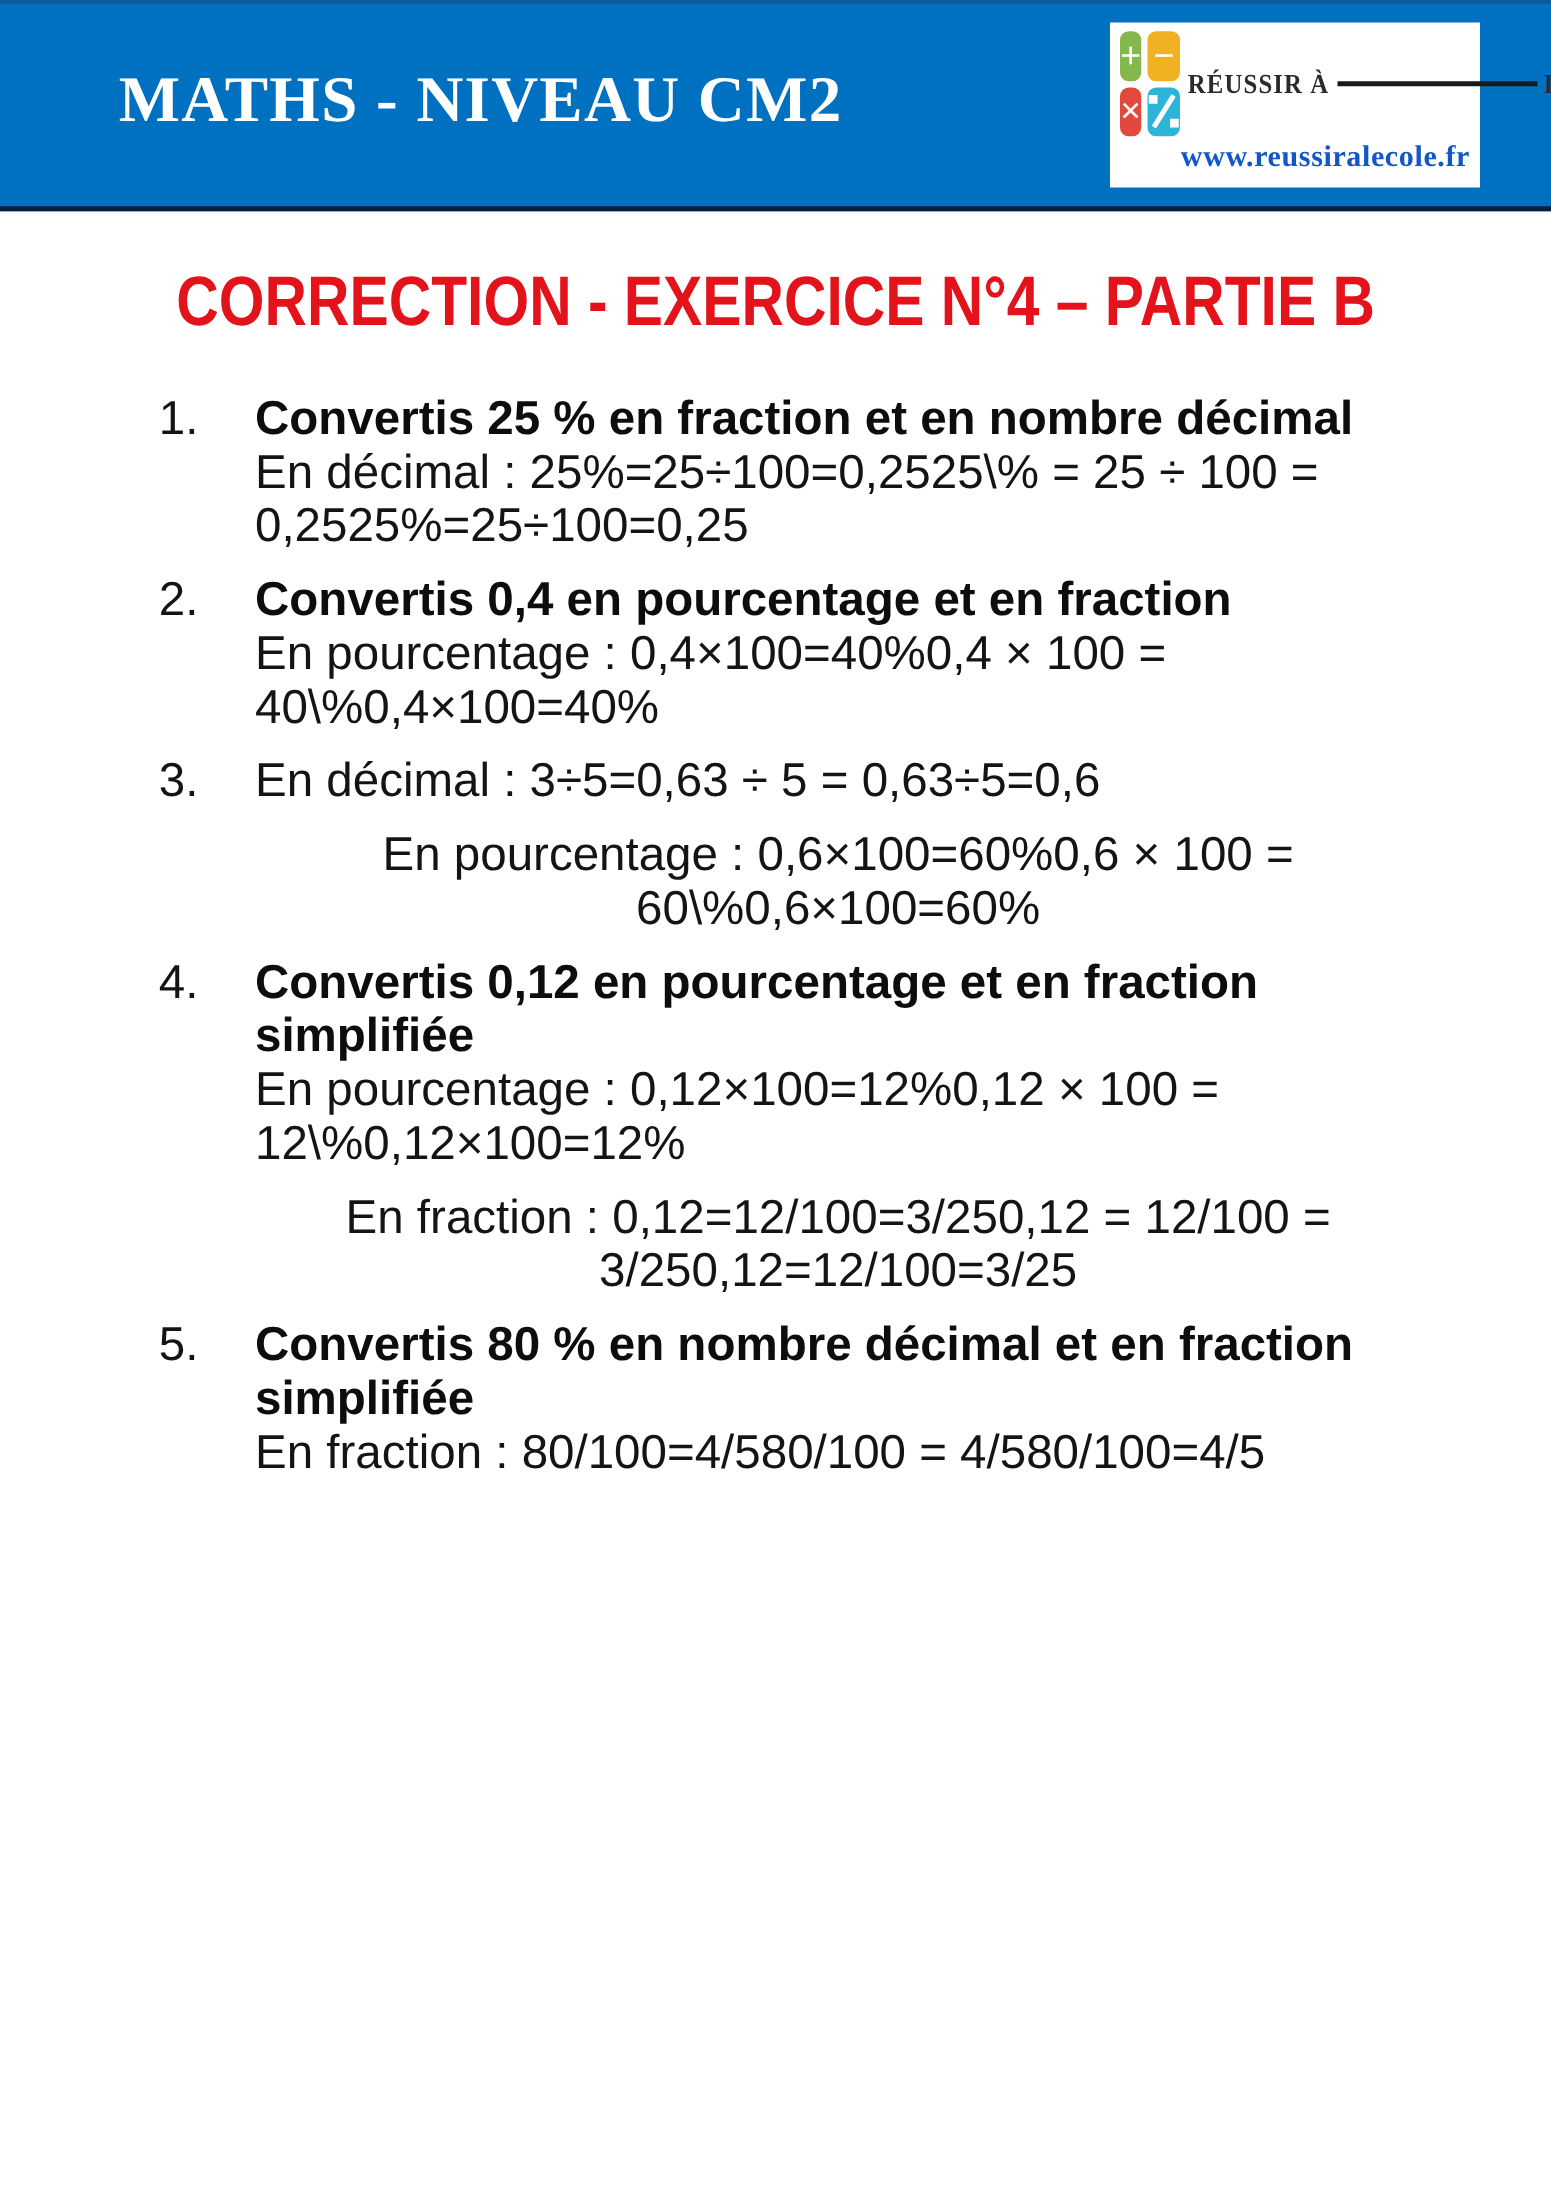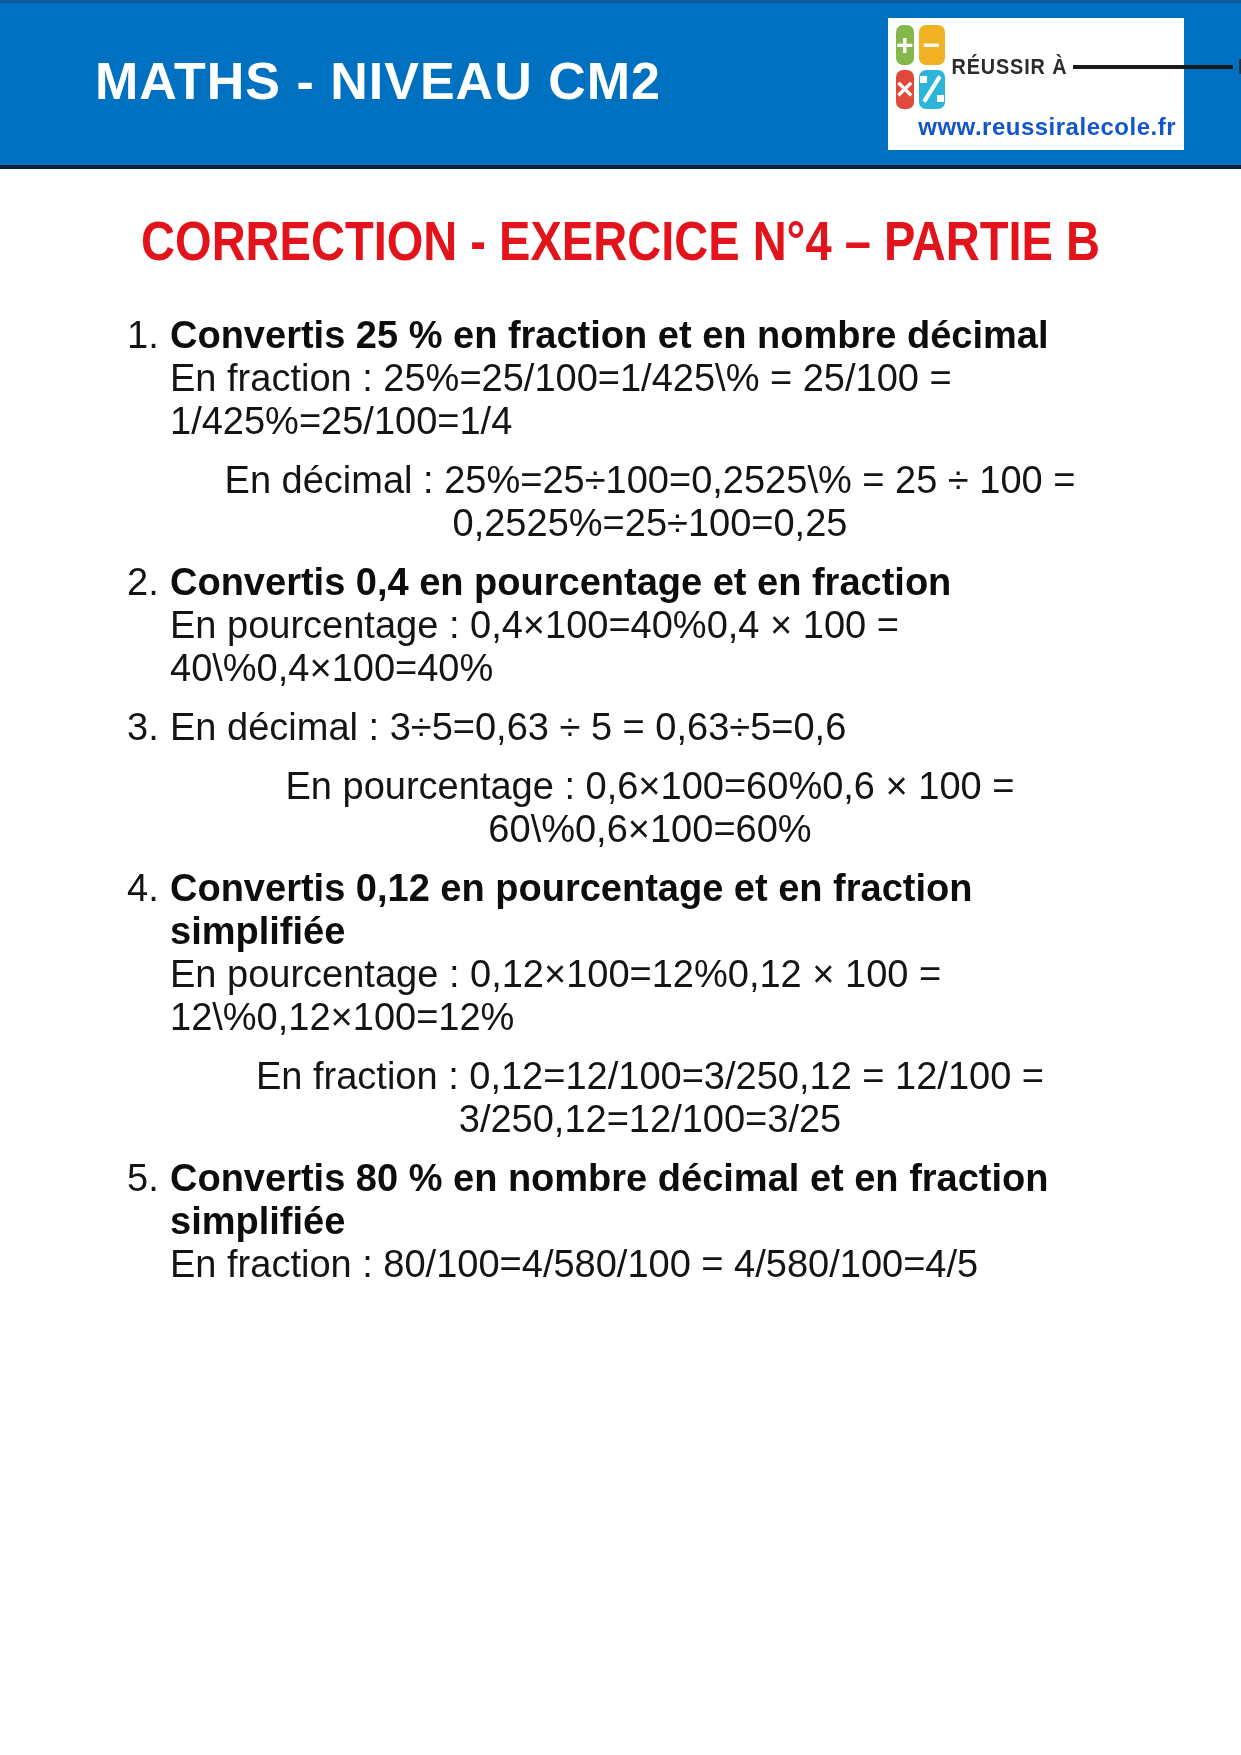--- a/index.html
+++ b/index.html
@@ -11,20 +11,21 @@
     position:relative;
     overflow:hidden;
   }
 
   
   .banner {
     position:absolute; left:0; top:0; width:1241px; height:169px;
     background:#0070c0;
     border-top:3px solid #0c5a9a;
     border-bottom:4px solid #0a1f3c;
+    font-family:Liberation Serif, serif;
   }
   .banner-title {
     position:absolute; left:95px; top:48px;
     color:#ffffff; font-weight:bold; font-size:52px; letter-spacing:1px;
     white-space:nowrap;
   }
 
   
   .logo {
     position:absolute; left:888px; top:15px; width:296px; height:132px;
@@ -72,21 +73,21 @@
     white-space:nowrap;
   }
 
   
   .list {
     position:absolute; left:127px; top:314px; width:1010px;
     font-size:38px; line-height:43px;
   }
   .item { display:flex; margin-bottom:16px; }
   .item-number { width:43px; flex-shrink:0; }
-  .item-body { width:960px; }
+  .item-body { width:960px;margin-left:34px; }
   .item-heading { font-weight:bold; color:#0d0d0d; }
   .item-paragraph { margin-top:0; }
   .item-paragraph + .item-paragraph { margin-top:16px;text-align:center; }
   .item-heading + .item-paragraph { margin-top:0; }
 </style>
 </head>
 <body>
 
 <div class="banner">
   <div class="banner-title">MATHS - NIVEAU CM2</div>
@@ -116,21 +117,20 @@
 </div>
 
 <div class="page-title">CORRECTION - EXERCICE N°4 – PARTIE B</div>
 
 <div class="list">
 
   <div class="item">
     <div class="item-number">1.</div>
     <div class="item-body">
       <div class="item-heading">Convertis 25 % en fraction et en nombre décimal</div>
-      <div class="item-paragraph">En fraction : 25%=25/100=1/425\% = 25/100 = 1/425%=25/100=1/4</div>
       <div class="item-paragraph">En décimal : 25%=25÷100=0,2525\% = 25 ÷ 100 = 0,2525%=25÷100=0,25</div>
     </div>
   </div>
 
   <div class="item">
     <div class="item-number">2.</div>
     <div class="item-body">
       <div class="item-heading">Convertis 0,4 en pourcentage et en fraction</div>
       <div class="item-paragraph">En pourcentage : 0,4×100=40%0,4 × 100 = 40\%0,4×100=40%</div>
     </div>

